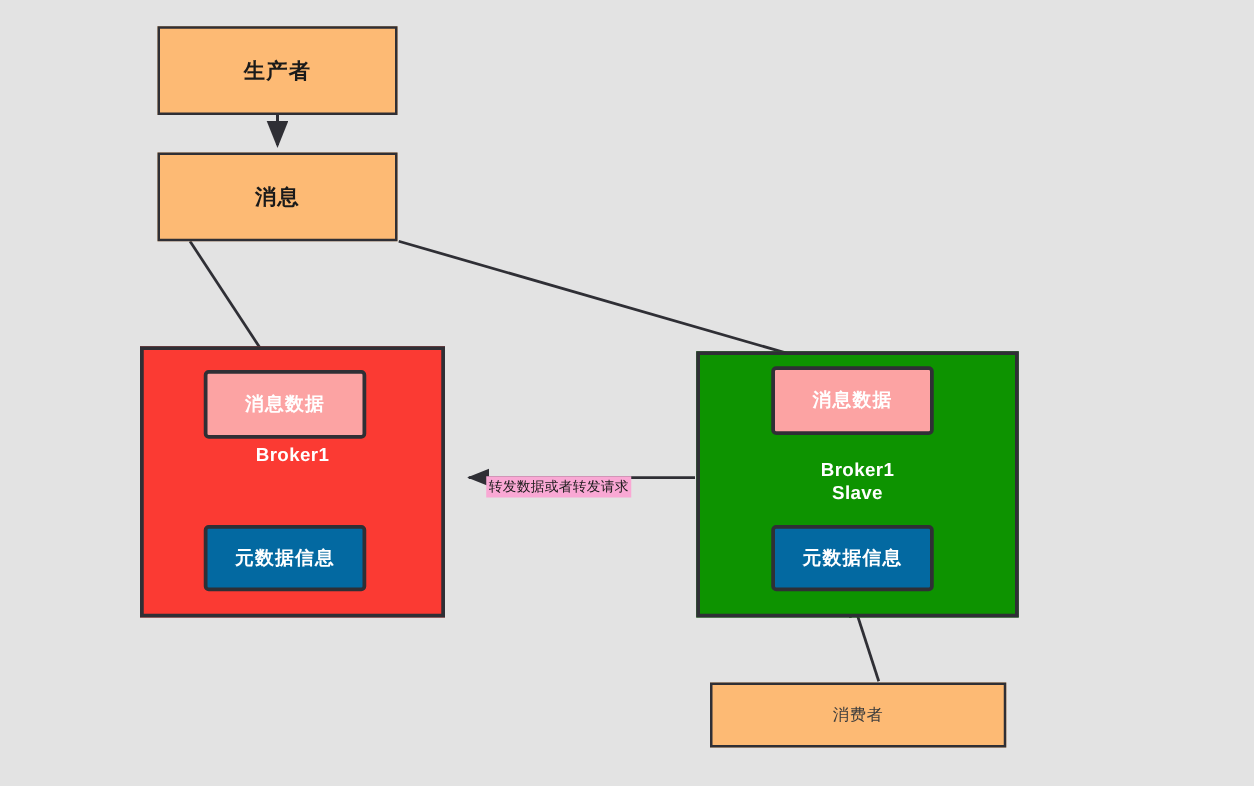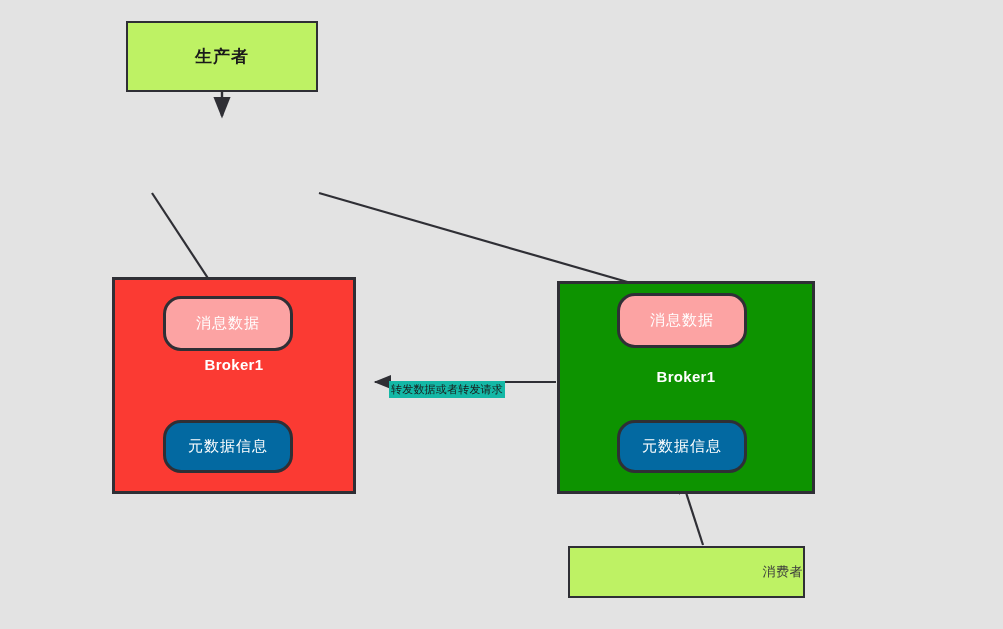--- a/index.html
+++ b/index.html
@@ -24,21 +24,21 @@
   .node {
     position: absolute;
     box-sizing: border-box;
     display: flex;
     align-items: center;
     justify-content: center;
     text-align: center;
   }
   
   .plain-box {
-    background: #bef264;
+    background: #fdba74;
     border: 2px solid #2f2f35;
     color: #1a1a1a;
   }
   .plain-box .node-label {
     font-weight: bold;
     font-size: 17px;
     letter-spacing: 1px;
   }
   .plain-box.small .node-label {
     font-weight: normal;
@@ -65,44 +65,45 @@
     line-height: 18px;
     letter-spacing: 0.3px;
     z-index: 4;
     pointer-events: none;
   }
   
   .inner {
     position: absolute;
     box-sizing: border-box;
     border: 3px solid #2f2f35;
-    border-radius: 18px;
+    border-radius: 4px;
     display: flex;
     align-items: center;
     justify-content: center;
     color: #ffffff;
     font-size: 15px;
     letter-spacing: 1px;
     z-index: 5;
+    font-weight: bold;
   }
   .inner.pink { background: #fca3a3; }
   .inner.blue { background: #0369a1; }
 
   
   svg.links {
     position: absolute;
     left: 0; top: 0;
     width: 1003px;
     height: 629px;
     overflow: visible;
     pointer-events: none;
   }
   .edge-label {
     position: absolute;
-    background: #14b8a6;
+    background: #f9a8d4;
     color: #1a1a1a;
     font-size: 11px;
     letter-spacing: 0.2px;
     white-space: nowrap;
     padding: 1px 2px;
     z-index: 6;
   }
   .watermark {
     position: absolute;
     right: 10px;
@@ -140,45 +141,49 @@
 
     <line x1="556" y1="382" x2="375" y2="382" stroke="#2f2f35" stroke-width="2.2" marker-end="url(#arrowhead)"></line>
 
     <line x1="703" y1="545" x2="681" y2="477" stroke="#2f2f35" stroke-width="2.2" marker-end="url(#arrowhead)"></line>
   </svg>
 
   <div class="node plain-box" style="left:126px; top:21px; width:192px; height:71px;">
     <span class="node-label">生产者</span>
   </div>
 
+  <div class="node plain-box" style="left:126px; top:122px; width:192px; height:71px;">
+    <span class="node-label">消息</span>
+  </div>
 
   <div class="broker master" style="left:112px; top:277px; width:244px; height:217px;">
     <div class="broker-title" style="top:76px;">
       <div>Broker1</div>
     </div>
   </div>
   <div class="inner pink" style="left:163px; top:296px; width:130px; height:55px;">
     <span>消息数据</span>
   </div>
   <div class="inner blue" style="left:163px; top:420px; width:130px; height:53px;">
     <span>元数据信息</span>
   </div>
 
   <div class="broker slave" style="left:557px; top:281px; width:258px; height:213px;">
     <div class="broker-title" style="top:84px;">
       <div>Broker1</div>
+      <div>Slave</div>
     </div>
   </div>
   <div class="inner pink" style="left:617px; top:293px; width:130px; height:55px;">
     <span>消息数据</span>
   </div>
   <div class="inner blue" style="left:617px; top:420px; width:130px; height:53px;">
     <span>元数据信息</span>
   </div>
 
   <div class="edge-label" style="left:389px; top:381px;">转发数据或者转发请求</div>
 
-  <div class="node plain-box small" style="left:568px; top:546px; width:237px; height:52px;justify-content:flex-end;">
+  <div class="node plain-box small" style="left:568px; top:546px; width:237px; height:52px;">
     <span class="node-label">消费者</span>
   </div>
 
 
 </div>
 
 </body></html>

